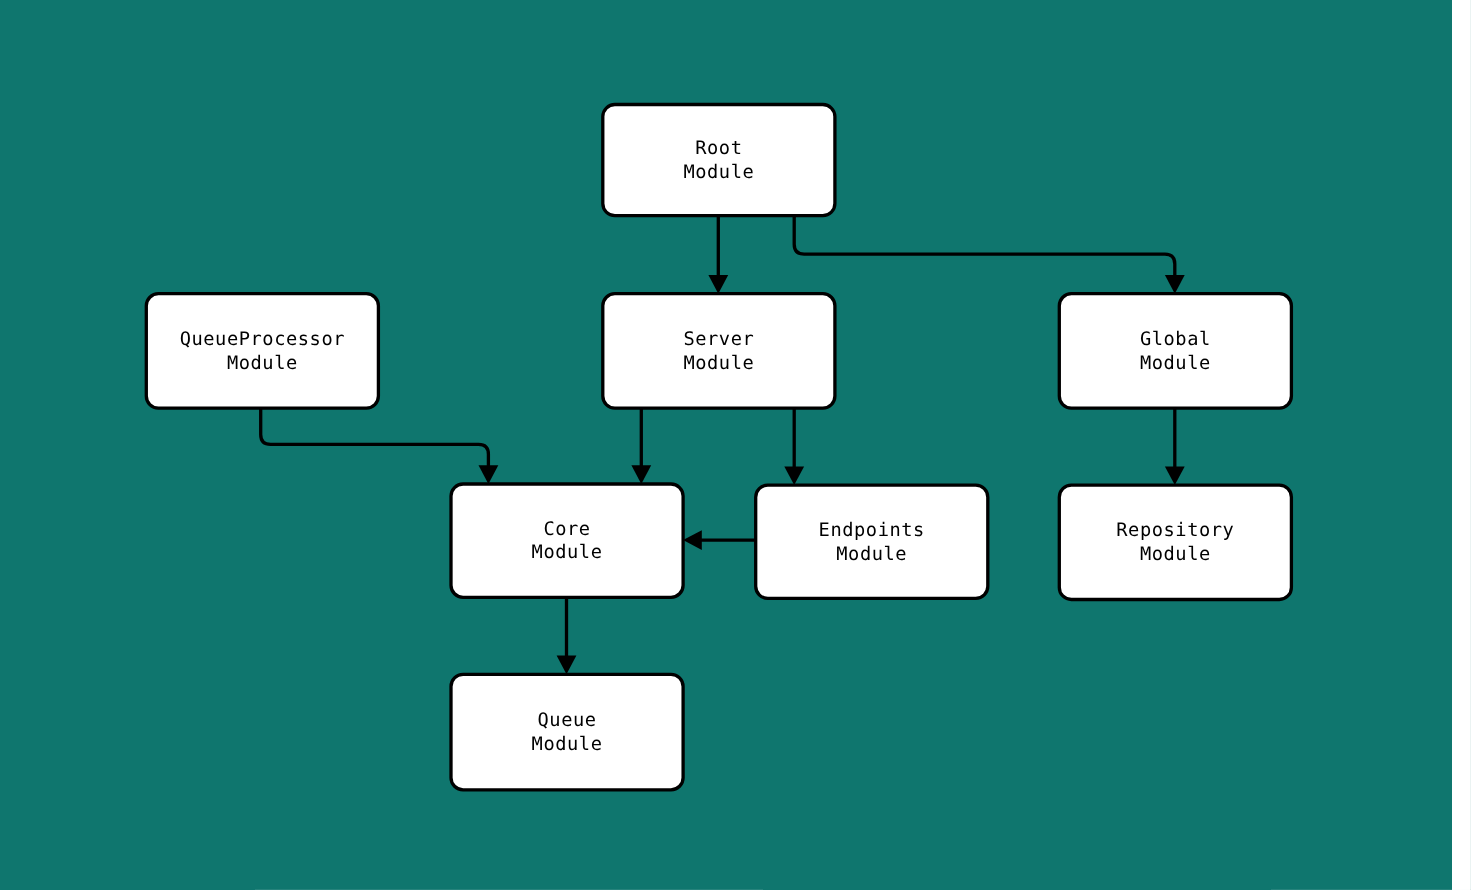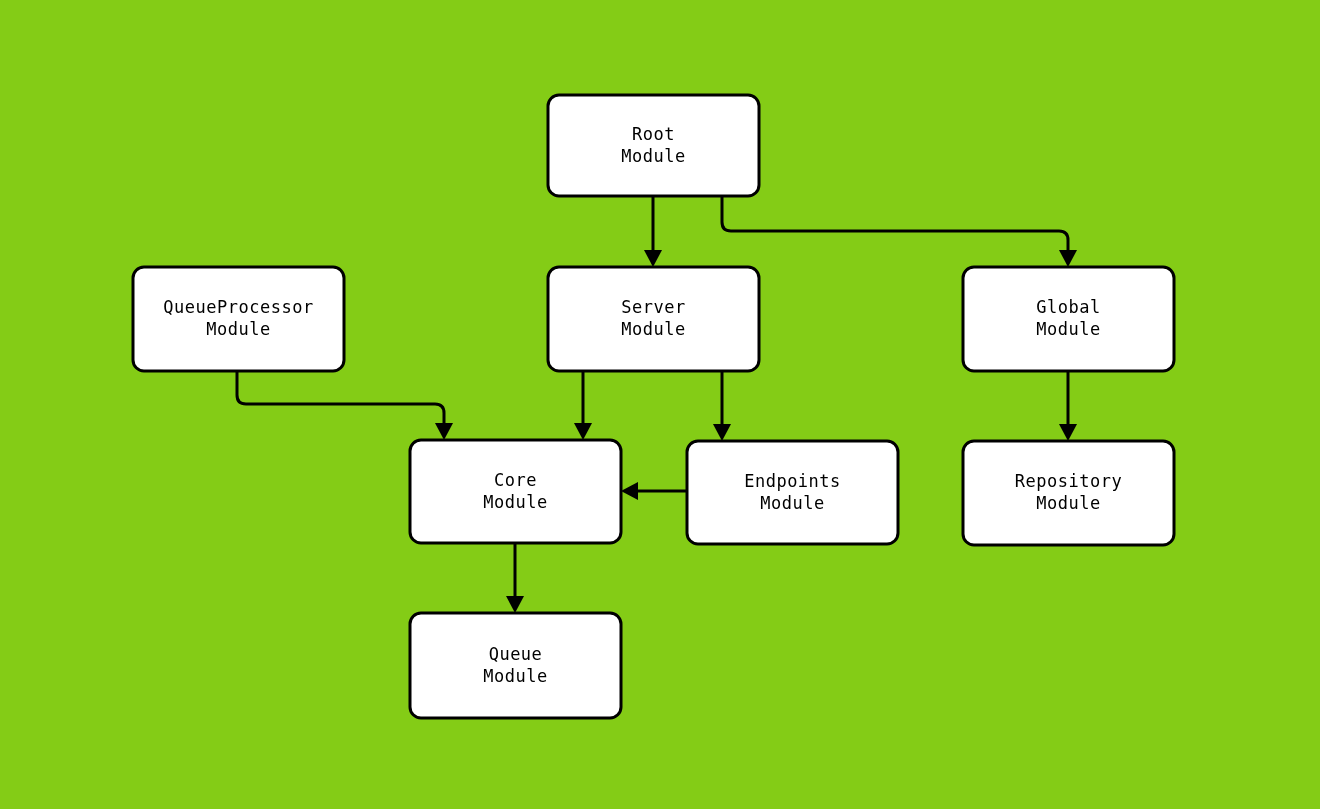--- a/index.html
+++ b/index.html
@@ -11,21 +11,21 @@
   body {
     width: 1337px;
     height: 809px;
     overflow: hidden;
     font-family: "DejaVu Sans Mono", "Liberation Mono", monospace;
   }
   #diagram-root {
     position: relative;
     width: 1320px;
     height: 809px;
-    background: #84cc16;
+    background: #0f766e;
   }
   svg#graph {
     display: block;
     width: 1337px;
     height: 809px;
   }
   .node-box {
     fill: #ffffff;
     stroke: #000000;
     stroke-width: 3;

